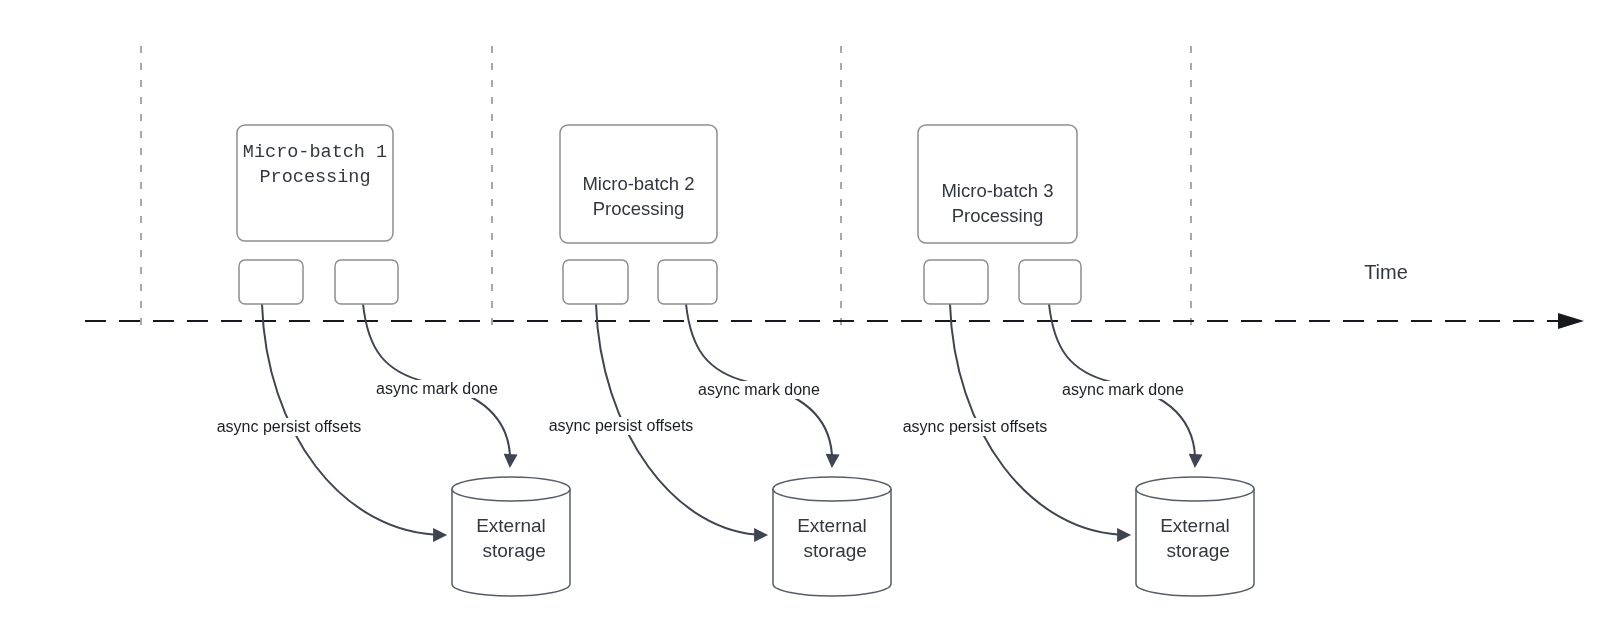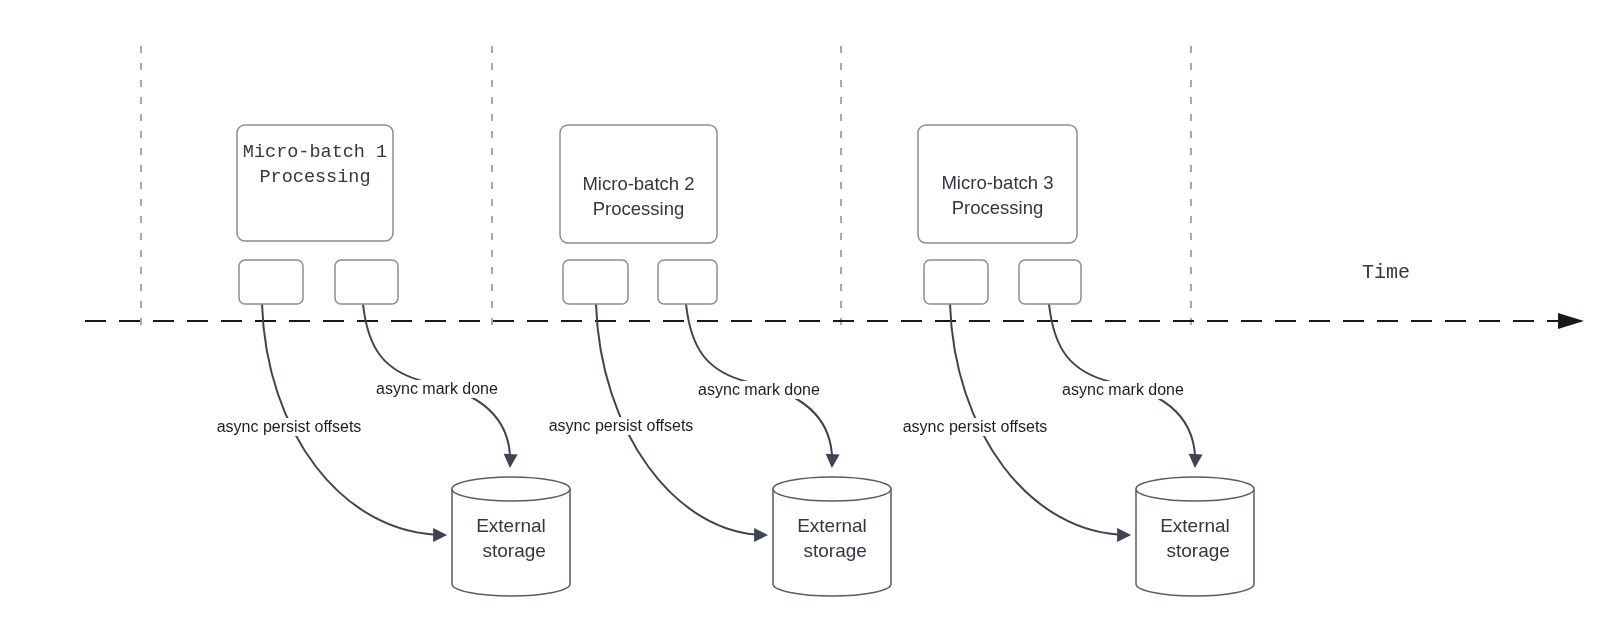--- a/index.html
+++ b/index.html
@@ -80,32 +80,32 @@
     <g>
       <path class="cyl" d="M1136 489 L1136 584 A59 12 0 0 0 1254 584 L1254 489"></path>
       <ellipse class="cyl" cx="1195" cy="489" rx="59" ry="12"></ellipse>
     </g>
   </svg>
 
   <div class="node-label" style="left:237px;top:108px;width:156px;height:116px;font-family:Liberation Mono, monospace;">Micro-batch 1
 Processing</div>
   <div class="node-label" style="left:560px;top:138px;width:157px;height:118px;">Micro-batch 2
 Processing</div>
-  <div class="node-label" style="left:918px;top:120px;width:159px;height:152px;">Micro-batch 3
+  <div class="node-label" style="left:918px;top:128px;width:159px;height:152px;">Micro-batch 3
 Processing</div>
 
   <div class="cyl-label" style="left:452px;top:498px;width:118px;height:80px;">External
 storage</div>
   <div class="cyl-label" style="left:773px;top:498px;width:118px;height:80px;">External
 storage</div>
   <div class="cyl-label" style="left:1136px;top:498px;width:118px;height:80px;">External
 storage</div>
 
   <div class="edge-label" style="left:289px;top:427px;">async persist offsets</div>
   <div class="edge-label" style="left:437px;top:389px;">async mark done</div>
   <div class="edge-label" style="left:621px;top:426px;">async persist offsets</div>
   <div class="edge-label" style="left:759px;top:390px;">async mark done</div>
   <div class="edge-label" style="left:975px;top:427px;">async persist offsets</div>
   <div class="edge-label" style="left:1123px;top:390px;">async mark done</div>
 
-  <div class="time-label" style="left:1386px;top:272px;font-family:Liberation Mono, monospace;">Time</div>
+  <div class="time-label" style="left:1386px;top:272px;">Time</div>
 
 </div>
 
 </body></html>

